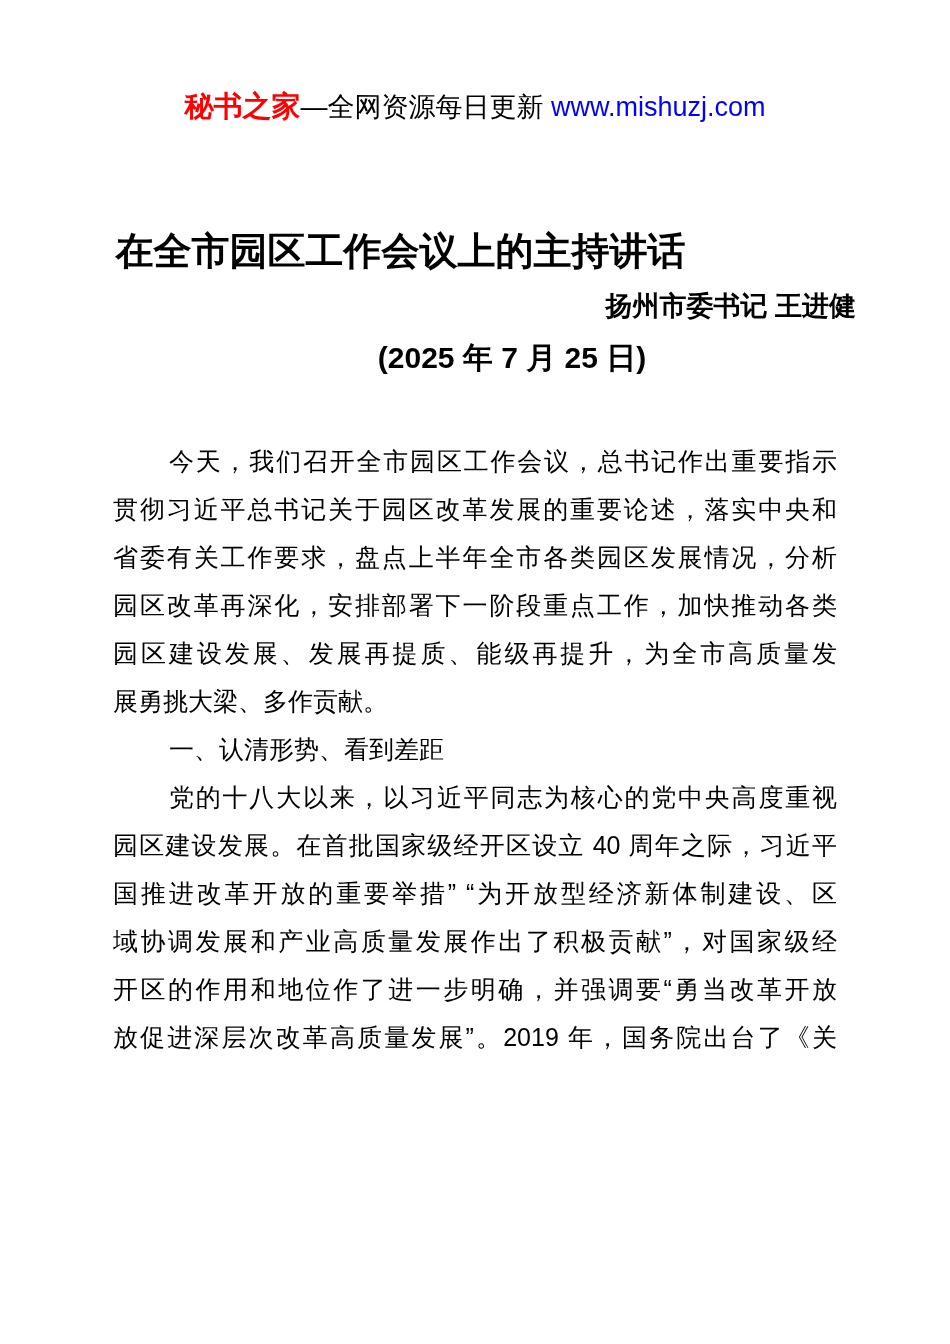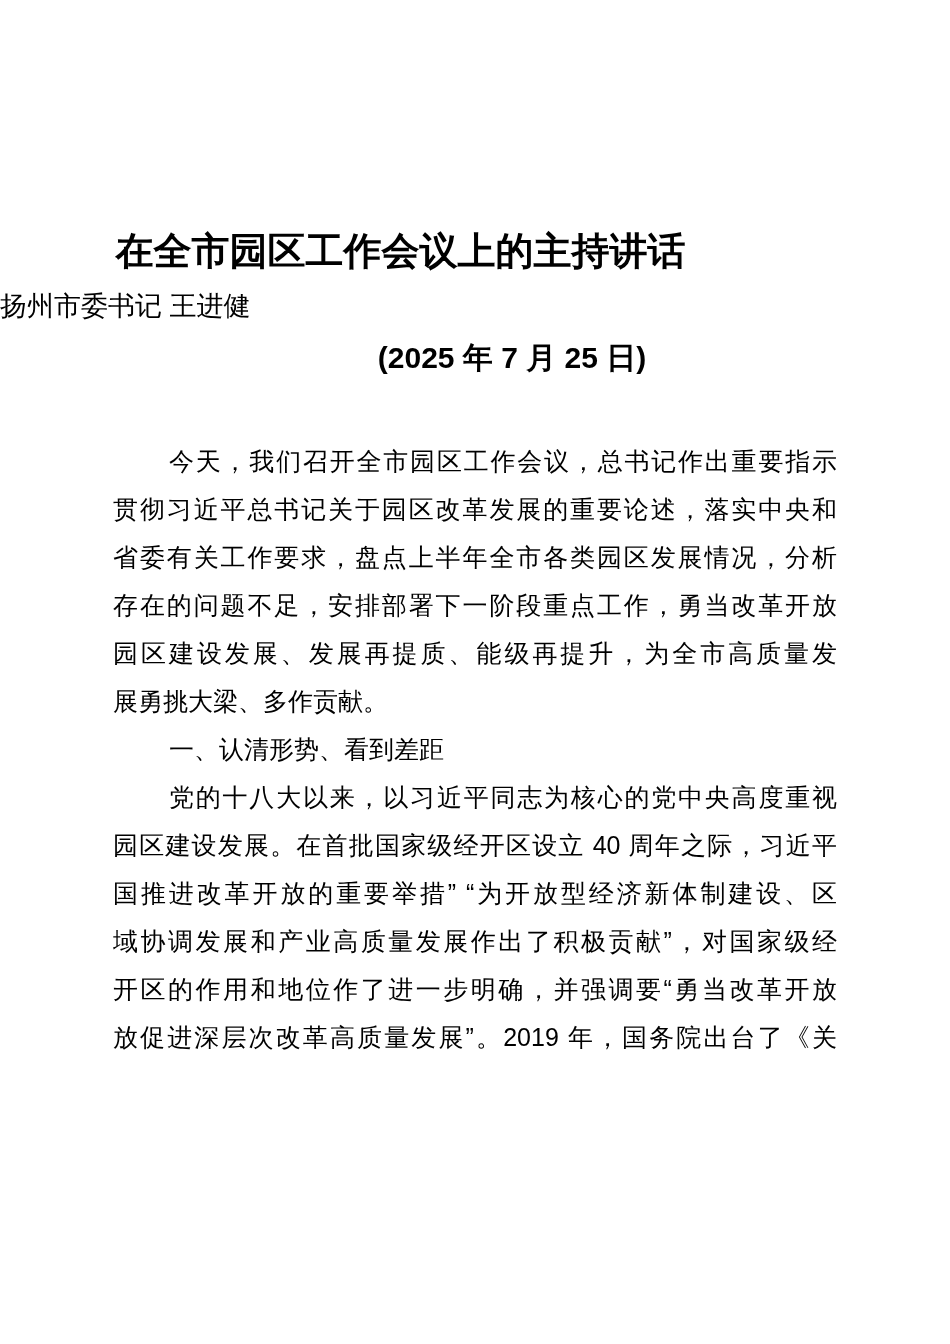--- a/index.html
+++ b/index.html
@@ -27,22 +27,22 @@
   .doc-title {
     position: absolute; top: 223px; left: 0; width: 801px;
     height: 56px; line-height: 56px;
     text-align: center;
     font-size: 38px; font-weight: 600;
     letter-spacing: 0px;
   }
   .doc-author {
     position: absolute; top: 286px; left: 0; width: 856px;
     height: 40px; line-height: 40px;
-    text-align: left;
-    font-size: 27px; font-weight: 400;
+    text-align: right;
+    font-size: 27px; font-weight: 700;
   }
   .doc-date {
     position: absolute; top: 336px; left: 0; width: 950px;
     height: 44px; line-height: 44px;
     text-align: center;
     font-size: 30px; font-weight: 700; padding-left: 37px;
   }
 
   .doc-body {
     position: absolute; top: 437px; left: 113px; width: 724px;
@@ -59,32 +59,35 @@
     text-align-last: justify;
     text-justify: inter-character;
   }
   .line.indent { padding-left: 56px; }
 </style>
 </head>
 <body>
 
 <div class="page">
 
+  <div class="site-header">
+    <span class="site-name" style="color: rgb(255, 0, 0);">秘书之家</span><span class="site-tagline">—</span><span class="site-tagline">全网资源每日更新</span><span>&nbsp;</span><span class="site-url" style="color: rgb(0, 0, 255);">www.mishuzj.com</span>
+  </div>
 
   <div class="doc-title">在全市园区工作会议上的主持讲话</div>
 
   <div class="doc-author">扬州市委书记 王进健</div>
 
   <div class="doc-date">(2025 年 7 月 25 日)</div>
 
   <div class="doc-body">
       <div class="line indent fill">今天，我们召开全市园区工作会议，总书记作出重要指示</div>
       <div class="line fill">贯彻习近平总书记关于园区改革发展的重要论述，落实中央和</div>
       <div class="line fill">省委有关工作要求，盘点上半年全市各类园区发展情况，分析</div>
-      <div class="line fill">存在的问题不足，安排部署下一阶段重点工作，勇当改革开放</div>
+      <div class="line fill">园区改革再深化，安排部署下一阶段重点工作，加快推动各类</div>
       <div class="line fill">园区建设发展、发展再提质、能级再提升，为全市高质量发</div>
       <div class="line">展勇挑大梁、多作贡献。</div>
       <div class="line indent">一、认清形势、看到差距</div>
       <div class="line indent fill">党的十八大以来，以习近平同志为核心的党中央高度重视</div>
       <div class="line fill">园区建设发展。在首批国家级经开区设立 40 周年之际，习近平</div>
       <div class="line fill">国推进改革开放的重要举措” “为开放型经济新体制建设、区</div>
       <div class="line fill">域协调发展和产业高质量发展作出了积极贡献”，对国家级经</div>
       <div class="line fill">开区的作用和地位作了进一步明确，并强调要“勇当改革开放</div>
       <div class="line fill">放促进深层次改革高质量发展”。2019 年，国务院出台了《关</div>
     </div>

